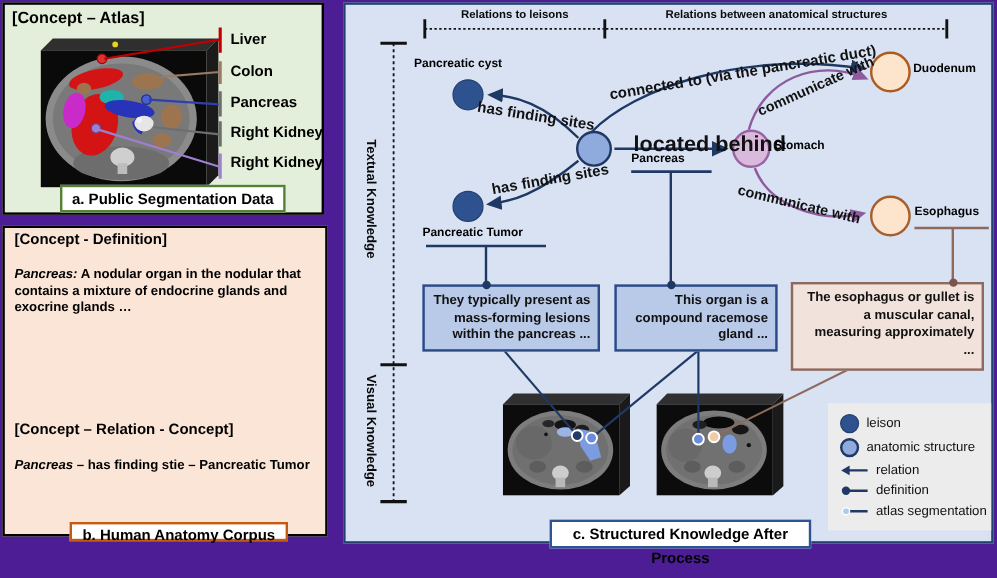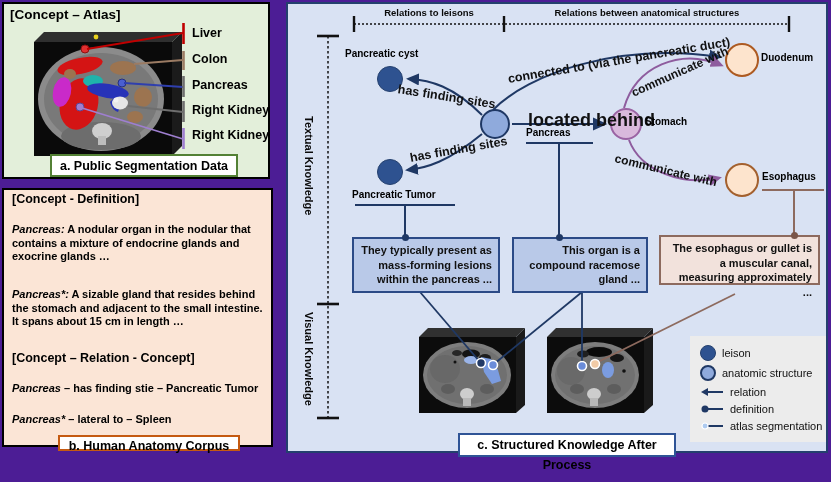--- a/index.html
+++ b/index.html
@@ -102,31 +102,25 @@
 
     <div class="caption-box" id="caption-a">a. Public Segmentation Data</div>
   </div>
 
   <div class="panel" id="panel-b">
     <div class="pb-block pb-head" style="top:3px;">[Concept - Definition]</div>
 
     <div class="pb-block" style="top:33px;">
       <span class="term">Pancreas:</span><span> A nodular organ in the nodular that contains a mixture of endocrine glands and exocrine glands …</span>
     </div>
-    <div class="pb-block" style="top:98px;">
-      <span class="term">Pancreas*:</span><span> A sizable gland that resides behind the stomach and adjacent to the small intestine. It spans about 15 cm in length …</span>
-    </div>
 
     <div class="pb-block pb-head" style="top:162px;">[Concept – Relation - Concept]</div>
 
     <div class="pb-block" style="top:192px;">
       <span class="term">Pancreas</span><span> – has finding stie – Pancreatic Tumor</span>
-    </div>
-    <div class="pb-block" style="top:223px;">
-      <span class="term">Pancreas*</span><span> – lateral to – Spleen</span>
     </div>
 
     <div class="caption-box" id="caption-b">b. Human Anatomy Corpus</div>
   </div>
 
   <div class="panel" id="panel-c">
 
     <svg class="ct-img" style="left:131px;top:323px;" width="106" height="86">
       <polygon points="0,10 9,1 106,1 97,10" fill="#303030"></polygon>
       <polygon points="97,10 106,1 106,78 97,86" fill="#1a1a1a"></polygon>
@@ -231,21 +225,21 @@
 
     <div class="edge-label" style="left:110px;top:78px;transform:rotate(9deg);font-size:12.5px;">has finding sites</div>
     <div class="edge-label" style="left:122px;top:147px;transform:rotate(-10deg);font-size:12.5px;">has finding sites</div>
     <div class="edge-label" style="left:240px;top:106px;font-size:18px;">located behind</div>
     <div class="edge-label" style="left:220px;top:68px;transform:rotate(-9.5deg);font-size:12.5px;">connected to (via the pancreatic duct)</div>
     <div class="edge-label" style="left:344px;top:82px;transform:rotate(-24deg);">communicate with</div>
     <div class="edge-label" style="left:327px;top:147px;transform:rotate(13.5deg);">communicate with</div>
 
     <div class="defbox box-blue" style="left:64px;top:233px;width:148px;height:56px;">They typically present as mass-forming lesions within the pancreas ...</div>
     <div class="defbox box-blue" style="left:224px;top:233px;width:136px;height:56px;">This organ is a compound racemose gland ...</div>
-    <div class="defbox box-peach" style="left:371px;top:231px;width:161px;height:50px;">The esophagus or gullet is a muscular canal, measuring approximately ...</div>
+    <div class="defbox box-peach" style="left:371px;top:231px;width:161px;height:74px;">The esophagus or gullet is a muscular canal, measuring approximately ...</div>
 
     <div class="cdot" style="left:113.5px;top:229.5px;background:#1f3864;"></div>
     <div class="cdot" style="left:267.5px;top:229.5px;background:#1f3864;"></div>
     <div class="cdot" style="left:502.5px;top:227.5px;background:#7a564a;"></div>
 
     <div id="legend">
       <div class="leg-row">
         <span class="leg-circle" style="background:#2e5290;border:1.5px solid #24406e;"></span>
         <span>leison</span>
       </div>

